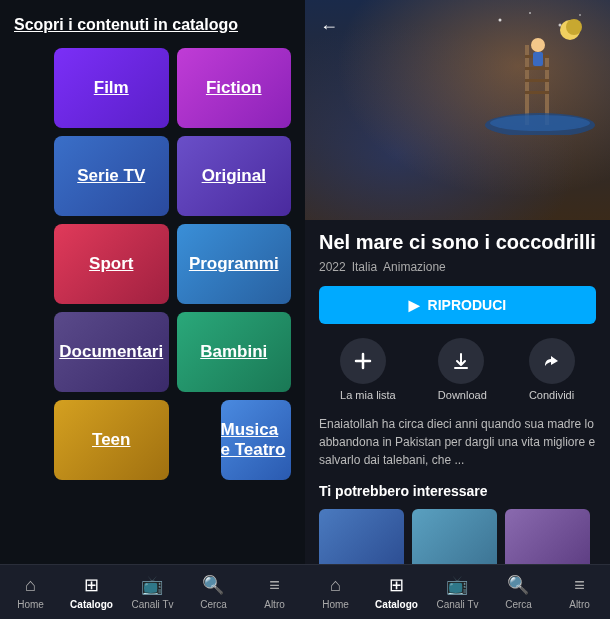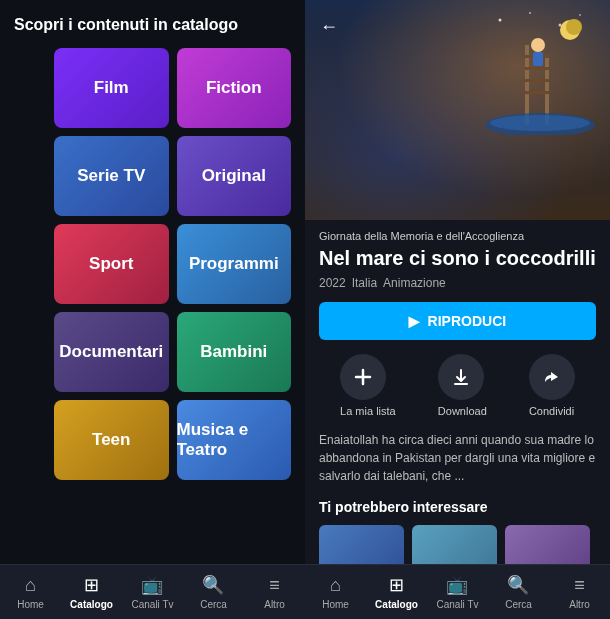--- a/index.html
+++ b/index.html
@@ -56,21 +56,21 @@
 
     .grid-item.film { background: linear-gradient(135deg, #7b2ff7 0%, #5a1fc8 100%); }
     .grid-item.fiction { background: linear-gradient(135deg, #c03cd6 0%, #8b22b8 100%); }
     .grid-item.original { background: linear-gradient(135deg, #6a4fc8 0%, #4a2a9e 100%); }
     .grid-item.serietv { background: linear-gradient(135deg, #3a6fc8 0%, #2a4a9e 100%); }
     .grid-item.sport { background: linear-gradient(135deg, #e03a5a 0%, #a02040 100%); }
     .grid-item.programmi { background: linear-gradient(135deg, #3a8fd8 0%, #2860a0 100%); }
     .grid-item.documentari { background: linear-gradient(135deg, #5a4a8a 0%, #3a2a6a 100%); text-align: right; }
     .grid-item.bambini { background: linear-gradient(135deg, #2aa87a 0%, #1a7855 100%); }
     .grid-item.teen { background: linear-gradient(135deg, #d4a020 0%, #a07010 100%); }
-    .grid-item.musicateatro { background: linear-gradient(135deg, #4a8ae0 0%, #2a5ab0 100%); }
+    .grid-item.musicateatro { background: linear-gradient(135deg, #4a8ae0 0%, #2a5ab0 100%); margin-left: 44px; }
 
     
     .bottom-nav {
       height: 55px;
       background: #1a1e2a;
       display: flex;
       align-items: center;
       justify-content: space-around;
       border-top: 1px solid #2a2e3a;
       flex-shrink: 0;
@@ -267,20 +267,21 @@
     .left-wrapper {
       display: flex;
       flex-direction: column;
       height: 619px;
     }
     .left-content {
       flex: 1;
       display: flex;
       flex-direction: column;
       overflow: hidden;
+      text-decoration: underline;
     }
     .grid-wrapper {
       flex: 1;
       overflow: hidden;
       padding: 0 4px;
     }
   </style>
 </head>
 <body>
 
@@ -372,21 +373,20 @@
       <circle cx="58" cy="40" r="7" fill="#f4c88a"></circle>
       <rect x="53" y="47" width="10" height="14" rx="2" fill="#3a6abf"></rect>
 
       <ellipse cx="60" cy="120" rx="55" ry="12" fill="#1a4a8a" opacity="0.7"></ellipse>
       <ellipse cx="60" cy="118" rx="50" ry="8" fill="#2a6aba" opacity="0.5"></ellipse>
     </svg>
     <div class="back-btn">←</div>
   </div>
 
   <div class="content-section">
-    <div class="event-tag">Giornata della Memoria e dell'Accoglienza</div>
     <div class="movie-title">Nel mare ci sono i coccodrilli</div>
     <div class="meta-info">
       <span>2022</span>
       <span>Italia</span>
       <span>Animazione</span>
     </div>
     <button class="play-btn">
       <span>▶</span>
       <span>RIPRODUCI</span>
     </button>

